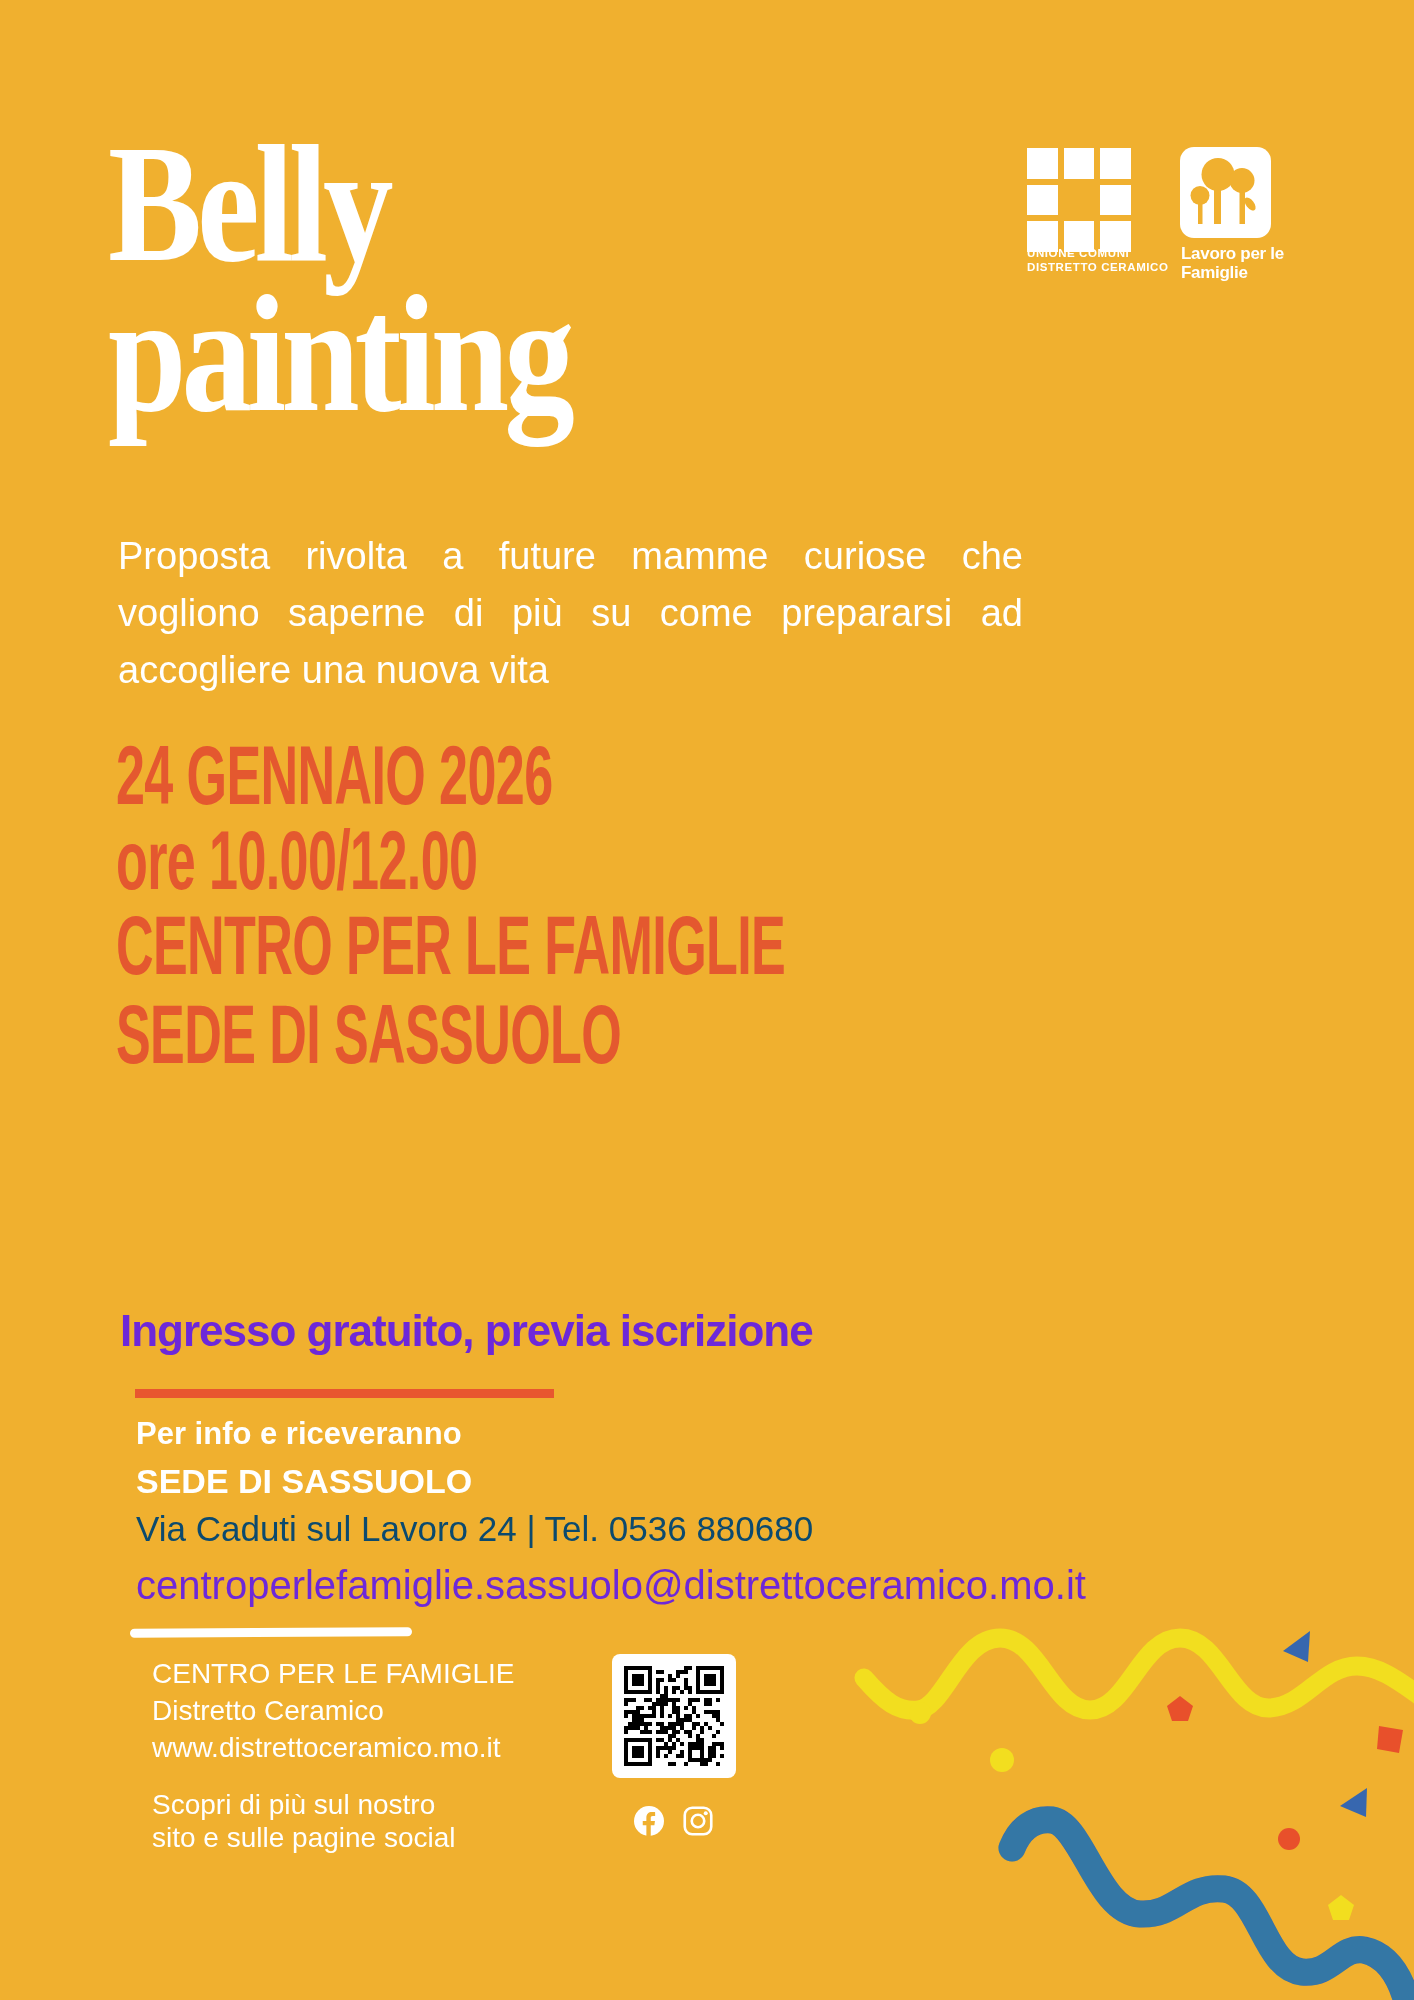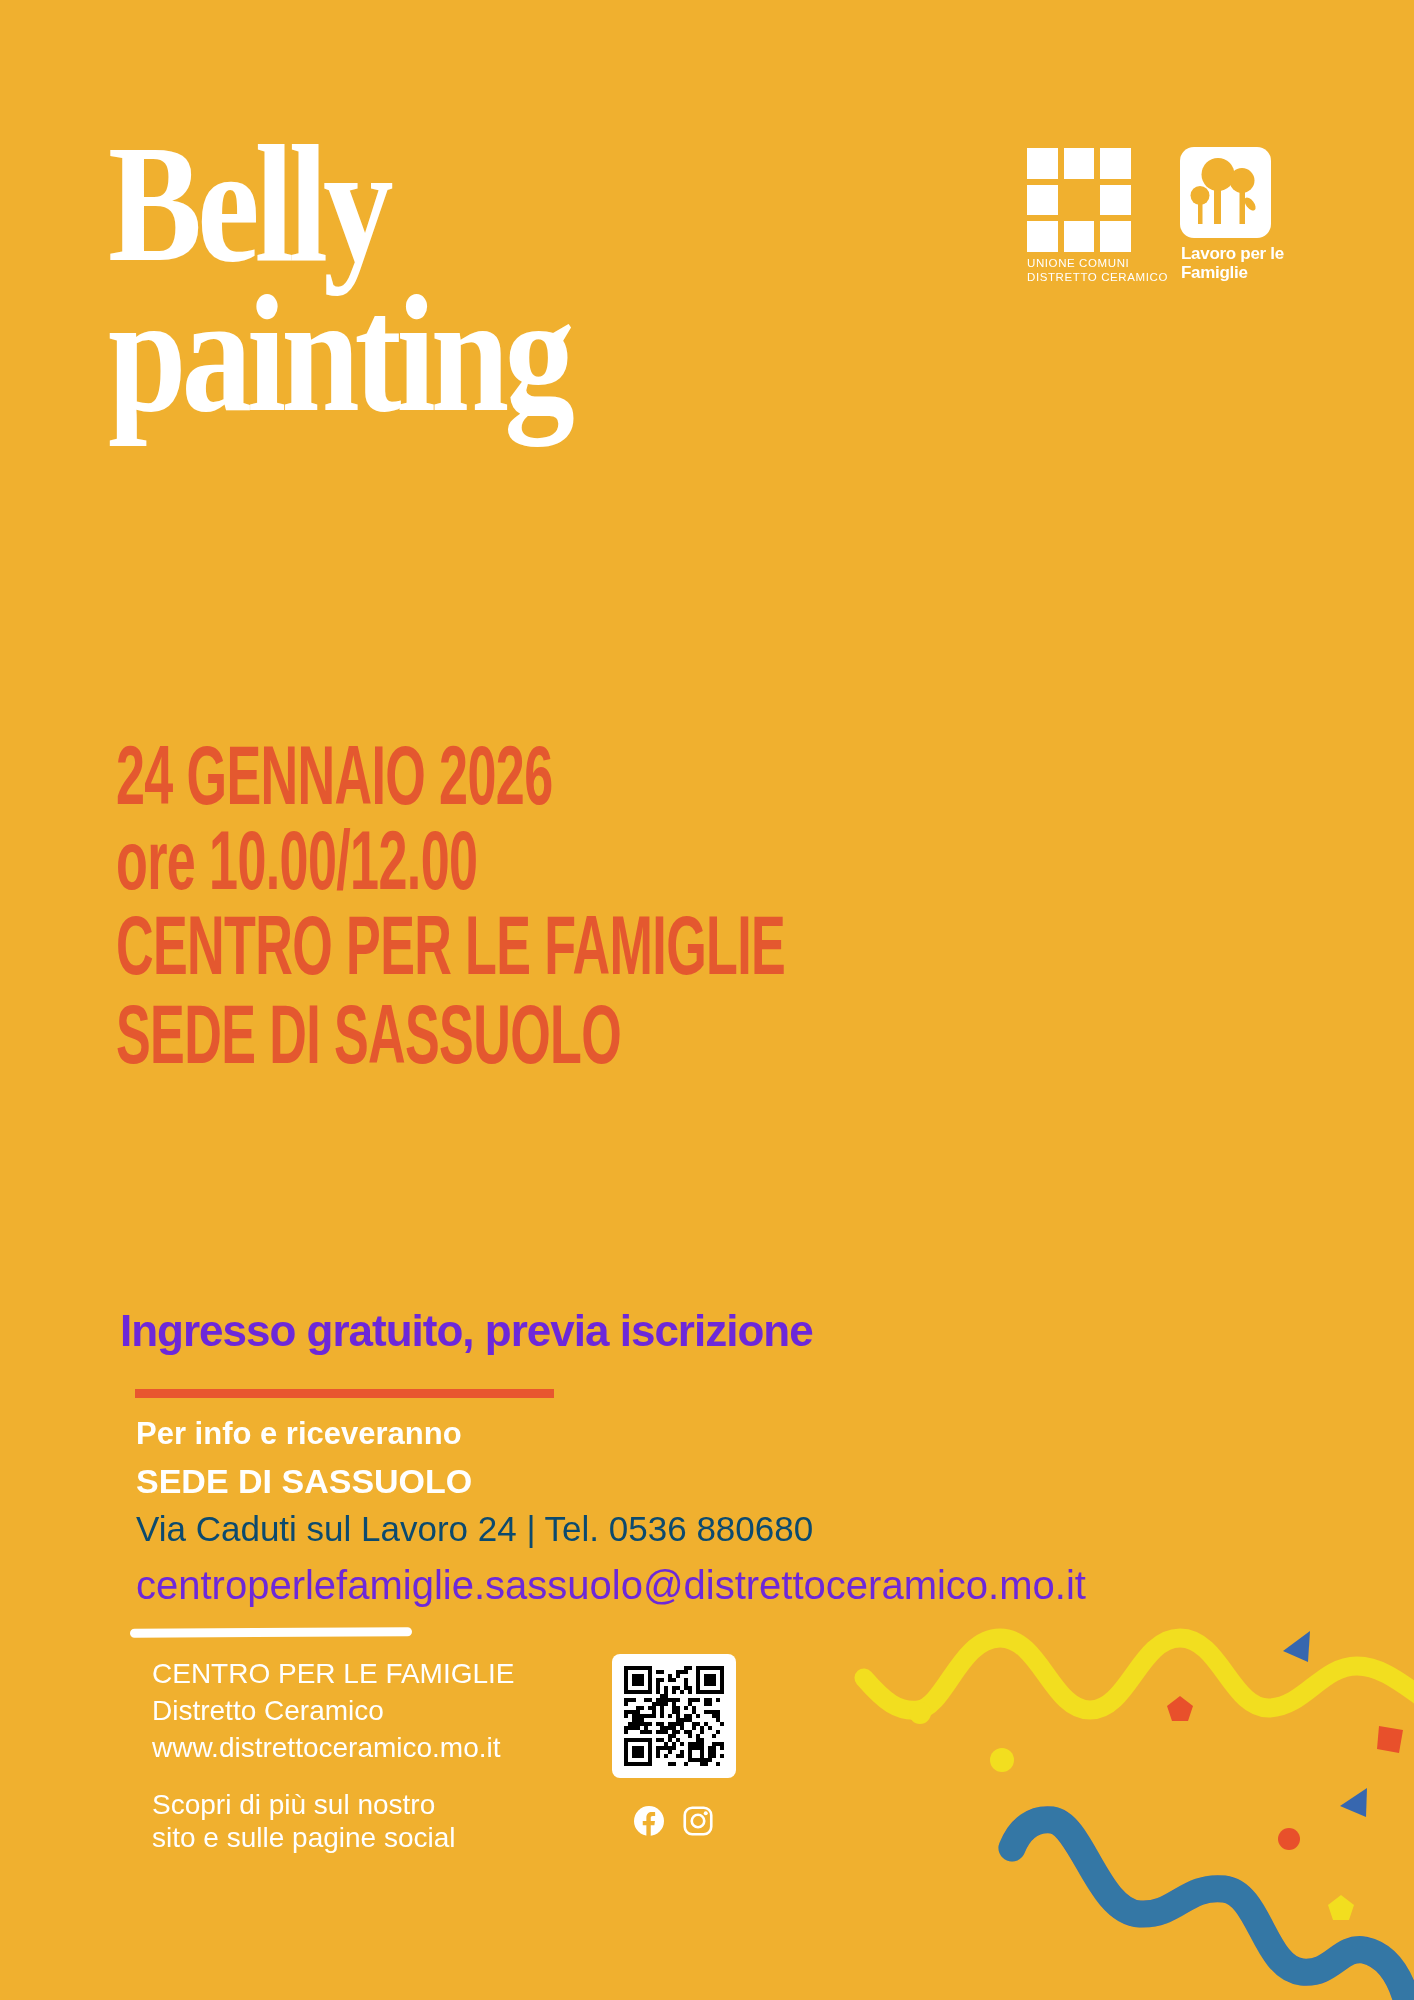--- a/index.html
+++ b/index.html
@@ -8,22 +8,22 @@
     background:#F0B02F;overflow:hidden;
     font-family:"Liberation Sans",sans-serif;color:#fff;
   }
   .abs{position:absolute;}
 
   
   .ulogo-grid{left:1027px;top:148px;width:104px;height:104px;display:grid;
     grid-template-columns:repeat(3,1fr);grid-template-rows:repeat(3,1fr);gap:6px;}
   .ulogo-grid div{background:#fff;}
   .ulogo-grid div.hole{background:transparent;}
-  .ulogo-cap{left:1027px;top:256px;font-size:11.5px;line-height:14px;
-    letter-spacing:.6px;font-weight:normal;color:#fff;}
+  .ulogo-cap{left:1027px;top:246px;font-size:11.5px;line-height:14px;
+    letter-spacing:.6px;font-weight:bold;color:#fff;}
   .flogo{left:1180px;top:147px;width:91px;height:91px;background:#fff;border-radius:14px;}
   .flogo svg{display:block;}
   .flogo-cap{left:1181px;top:244px;font-size:17px;line-height:19px;font-weight:bold;
     letter-spacing:-.3px;color:#fff;}
 
   
   .title{
     left:108px;top:128px;
     font-family:"Liberation Serif","DejaVu Serif",serif;
     font-weight:bold;font-size:168px;line-height:150px;letter-spacing:-6px;
@@ -115,20 +115,21 @@
   <div class="abs flogo-cap">
     <span style="display:block">Lavoro per le</span>
     <span style="display:block">Famiglie</span>
   </div>
 
   <div class="abs title">
     <span style="display:block">Belly</span>
     <span style="display:block">painting</span>
   </div>
 
+  <div class="abs para intro">Proposta rivolta a future mamme curiose che vogliono saperne di più su come prepararsi ad accogliere una nuova vita</div>
 
   <div class="abs evline" style="top:733px">24 GENNAIO 2026</div>
   <div class="abs evline" style="top:818px">ore 10.00/12.00</div>
   <div class="abs evline" style="top:903px">CENTRO PER LE FAMIGLIE</div>
   <div class="abs evline" style="top:992px">SEDE DI SASSUOLO</div>
 
 
   <div class="abs admission">Ingresso gratuito, previa iscrizione</div>
   <div class="abs red-line"></div>
 

